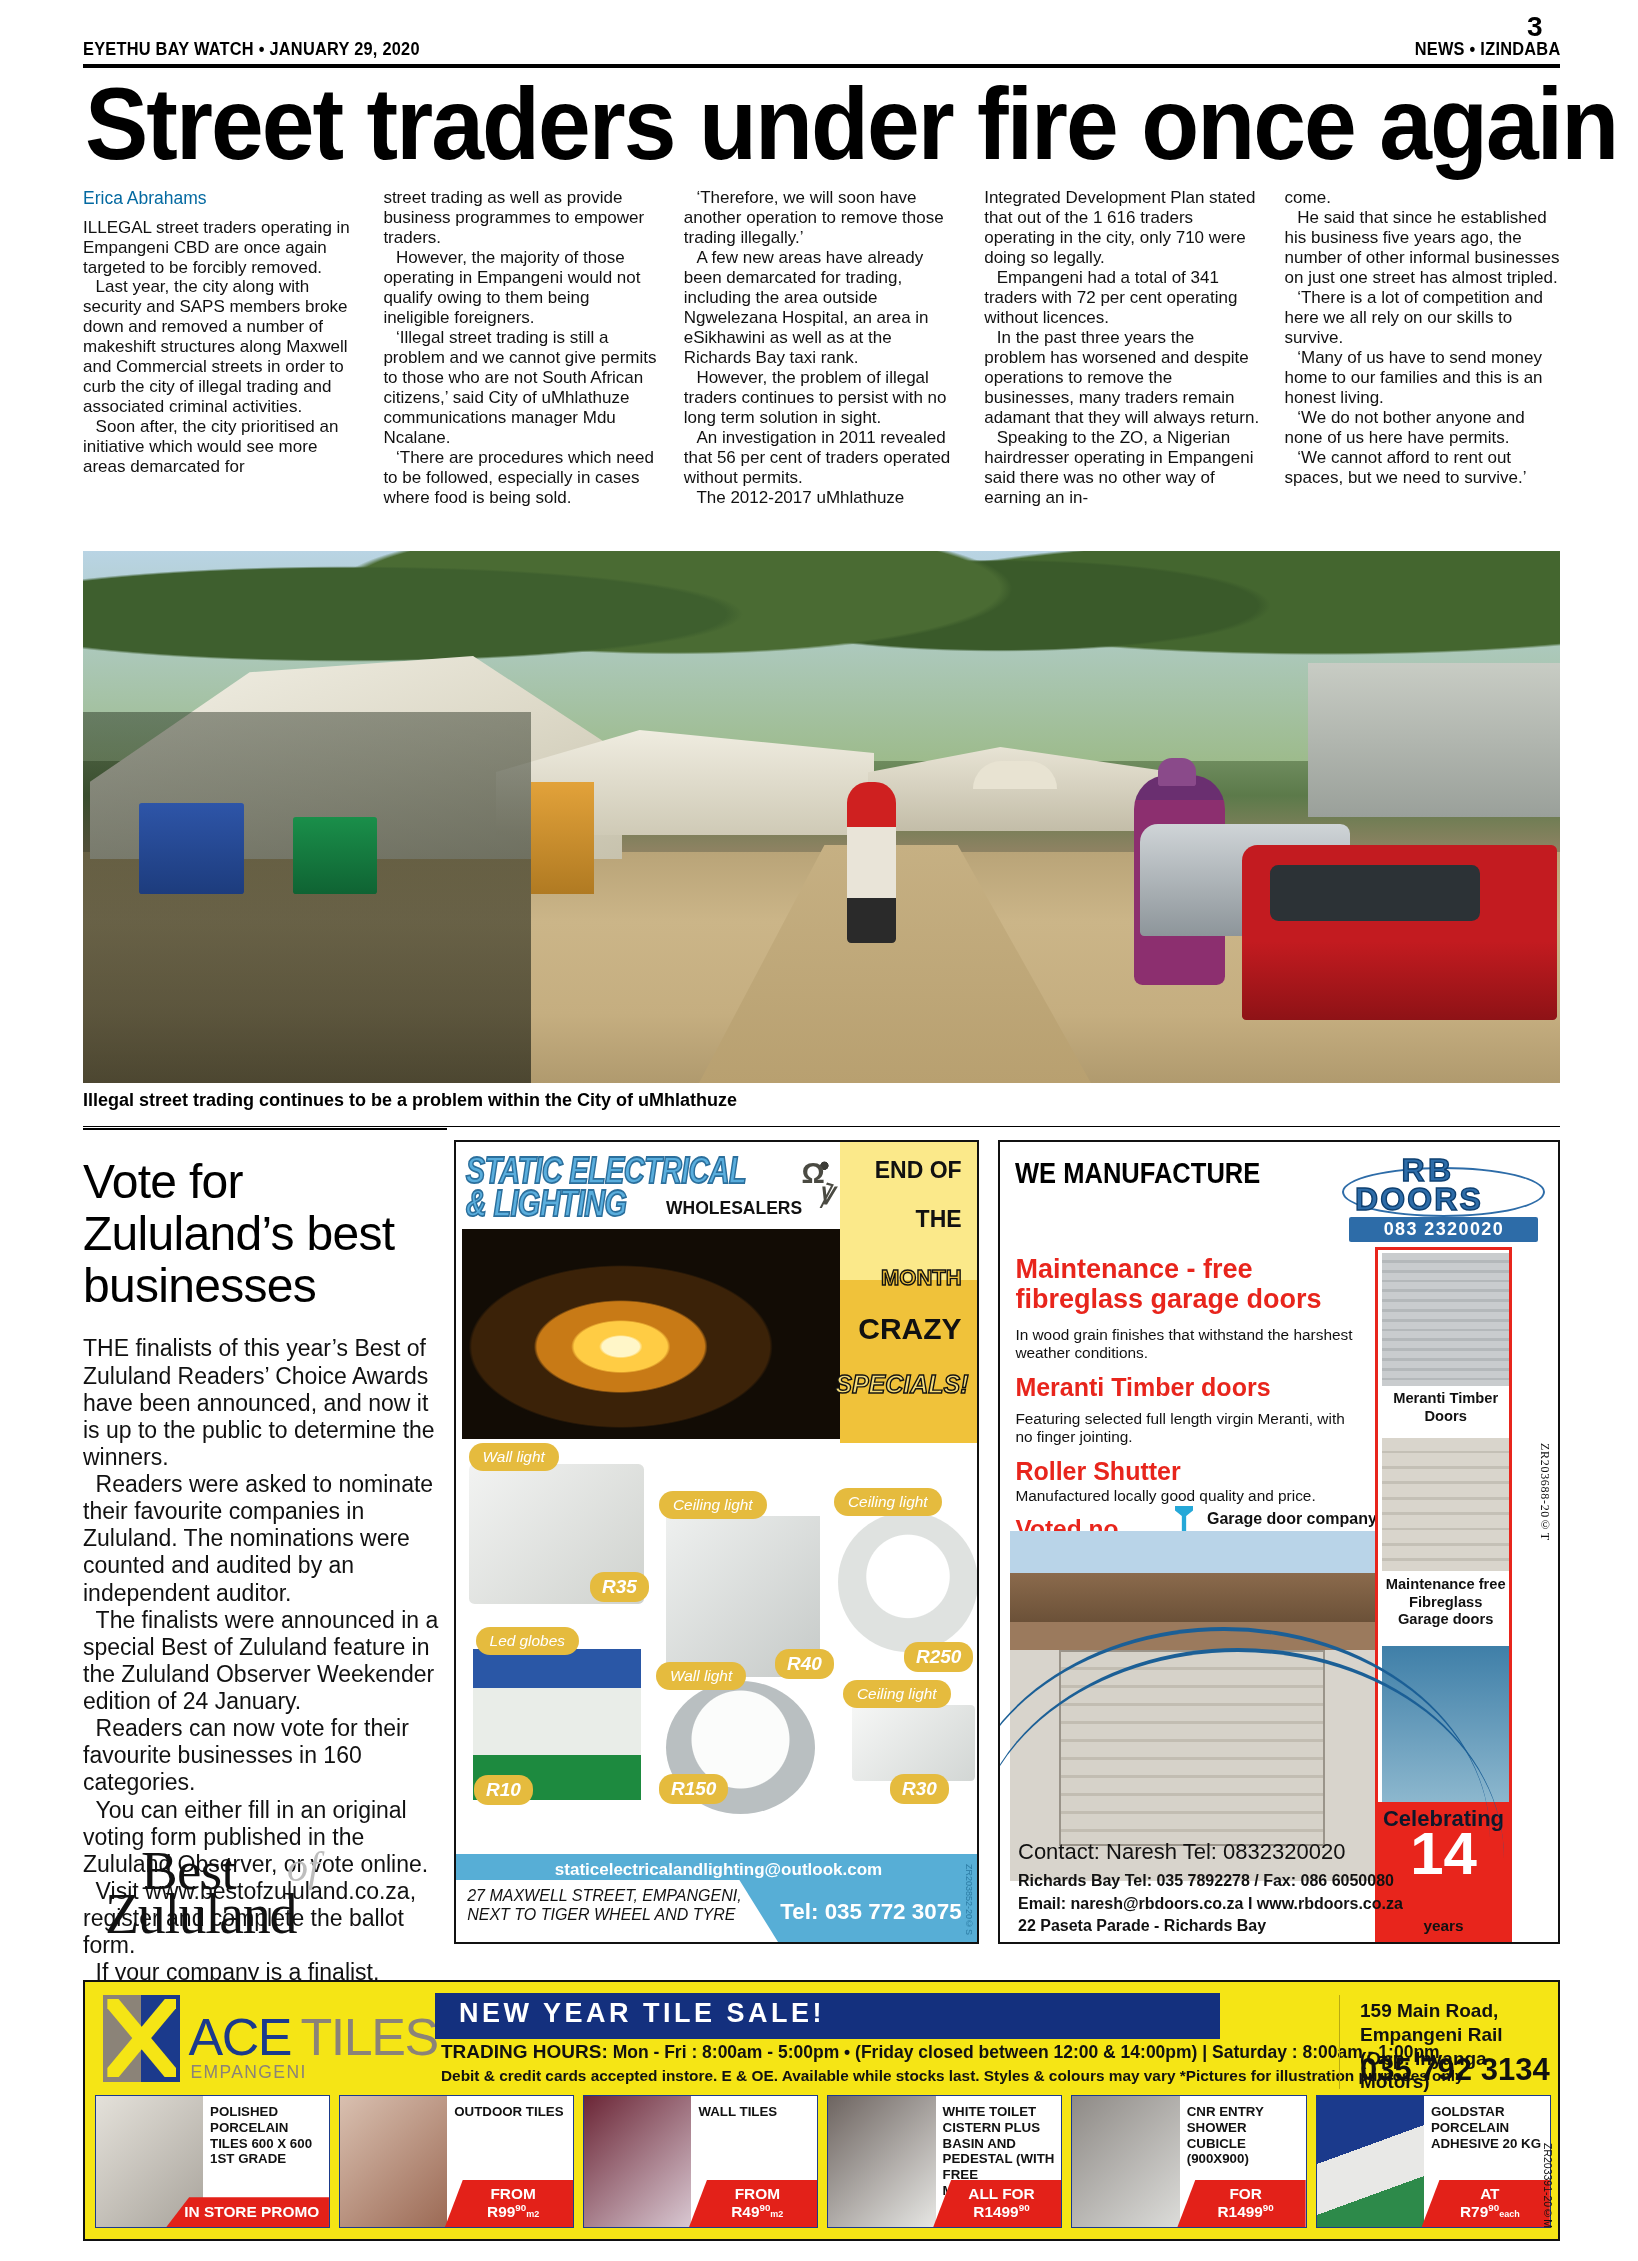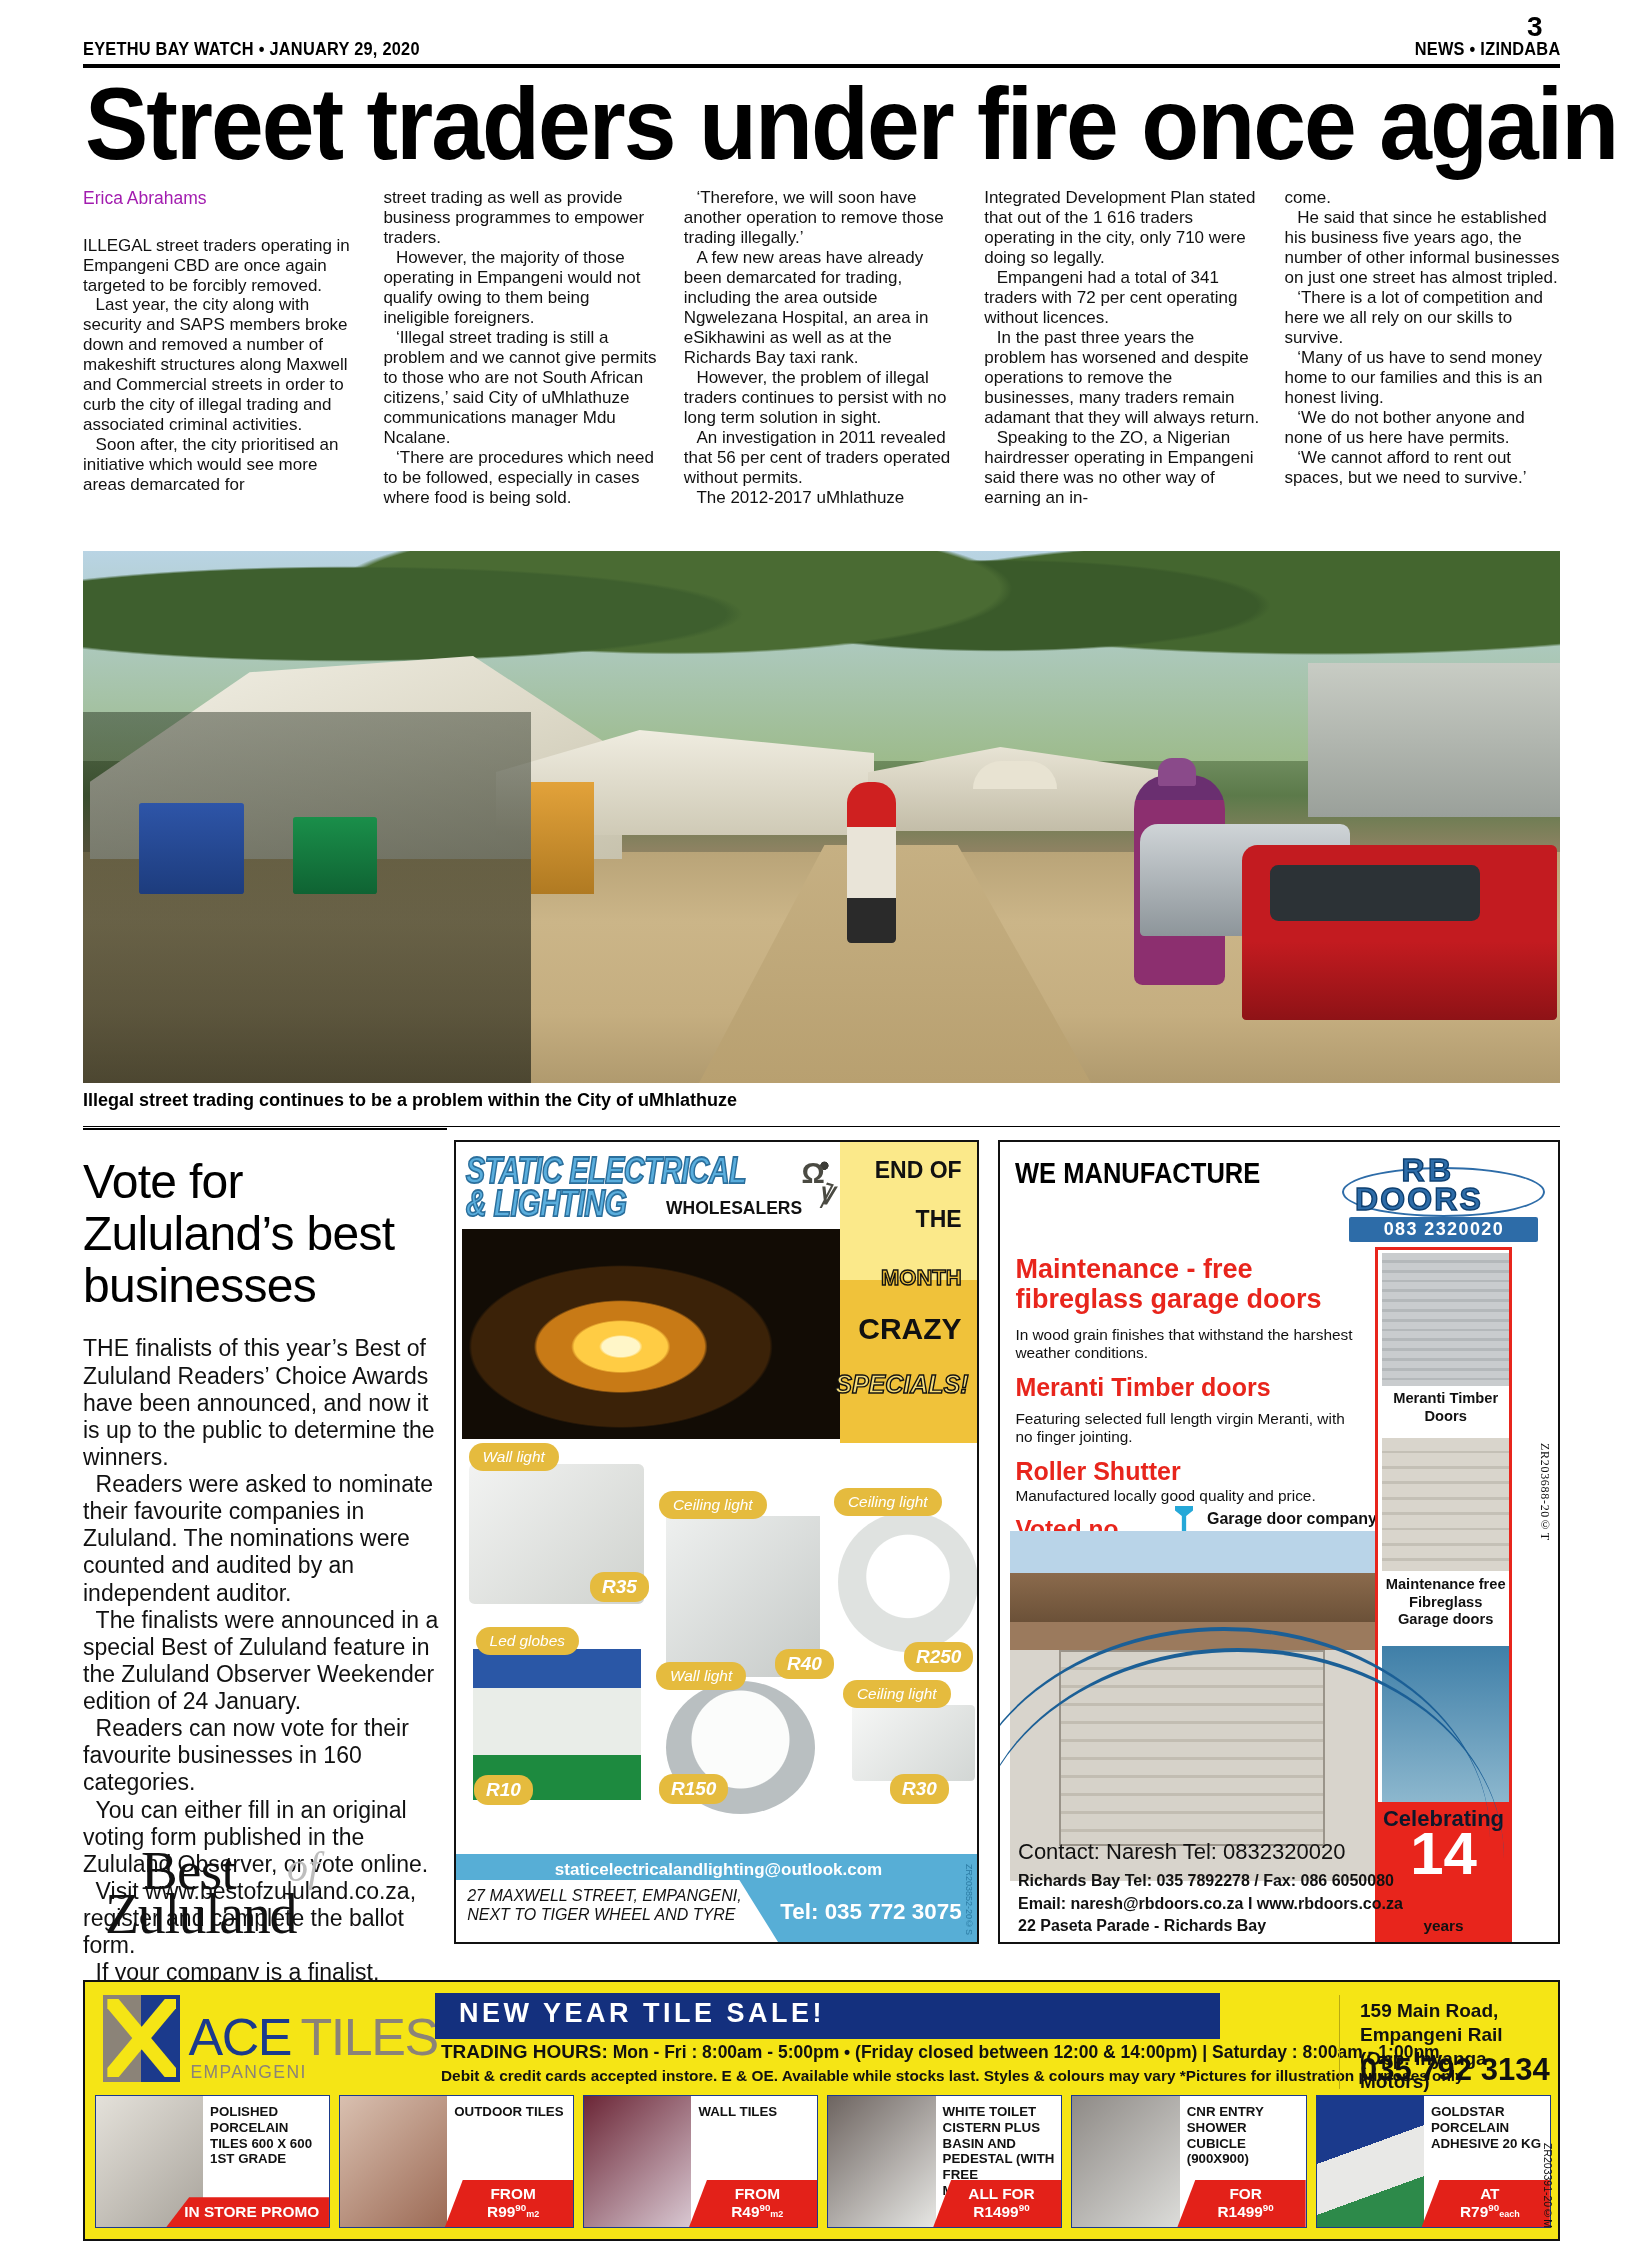--- a/index.html
+++ b/index.html
@@ -37,21 +37,21 @@
     white-space: nowrap;
   }
 
   
   .article-cols {
     position:absolute; left: 83px; top: 188px; width: 1477px; height: 371px;
     display: grid; grid-template-columns: repeat(5, 1fr); column-gap: 25px;
     z-index: 5;
   }
   .col { font-size: 17px; line-height: 1.175; color:#111; text-align: left; }
-  .byline { font-size: 17.5px; margin-bottom: 27px; color:#a21caf; }
+  .byline { font-size: 17.5px; margin-bottom: 9px; color:#0369a1; }
   .col p { margin: 0; text-indent: 0; }
   .col p.ind { text-indent: 12.6px; }
 
   
   .photo {
     position:absolute; left:83px; top: 551px; width: 1477px; height: 532px;
     overflow:hidden; background:#9aa;
   }
   .photo .sky { position:absolute; inset:0; background:
      linear-gradient(180deg,#cfe2ee 0%,#bcd4e2 22%,#7d9a6e 34%,#5c7a4a 46%,#8d8262 56%,#b4a077 70%,#c8b38a 100%); }

